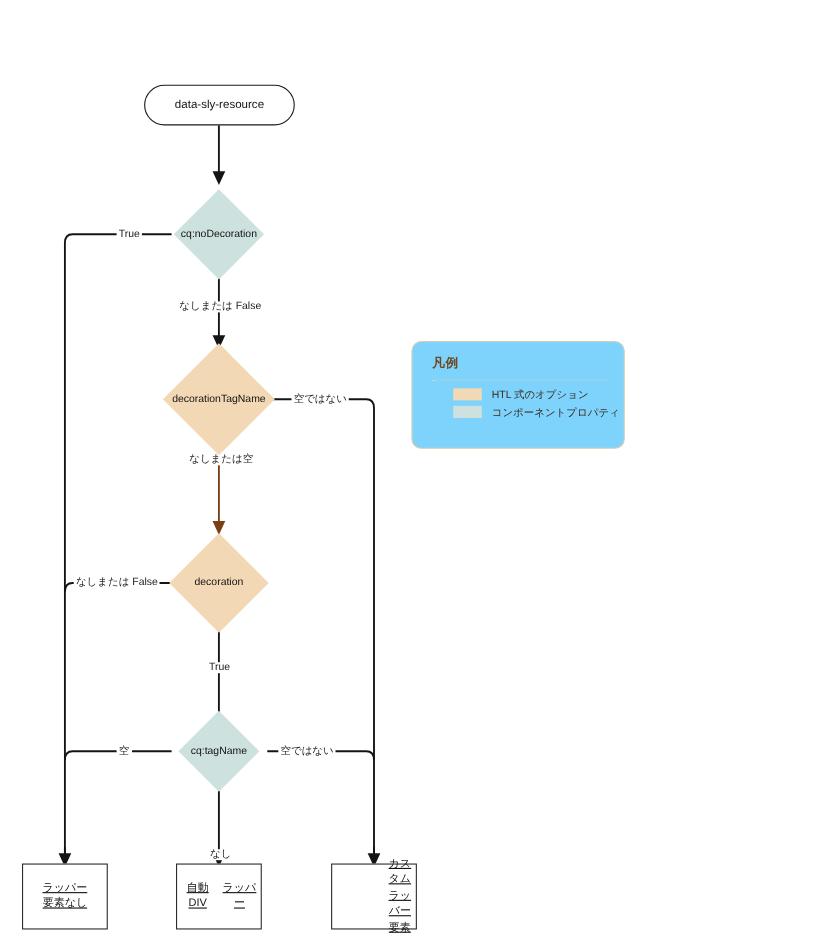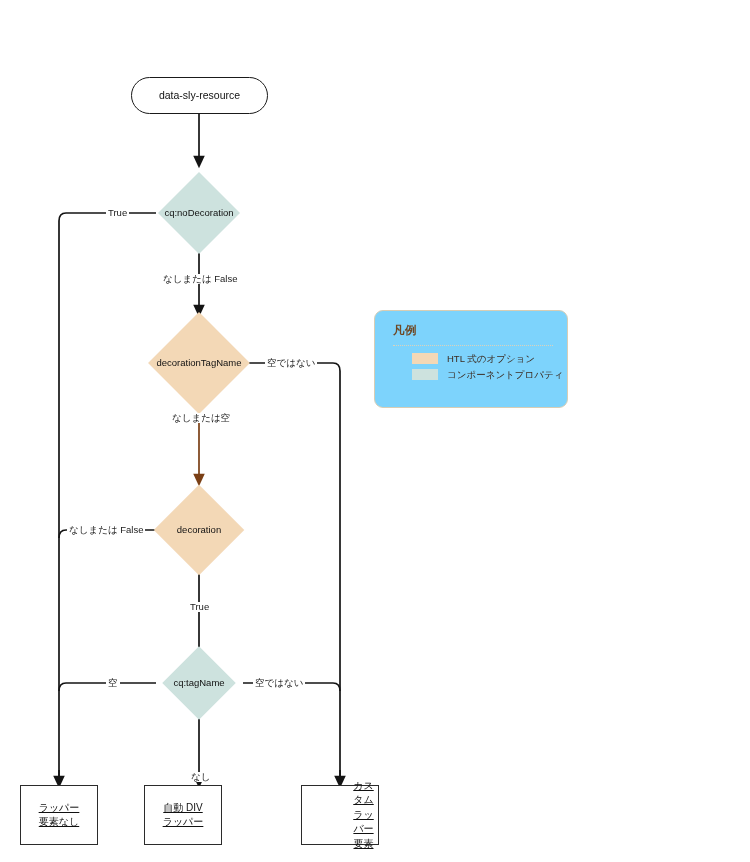--- a/index.html
+++ b/index.html
@@ -108,21 +108,21 @@
   <div class="node diamond teal" style="left:173px;top:657px;width:52px;height:52px;">
     <span class="dshape" style="background: rgb(205, 226, 222);"></span>
     <span class="dlabel">cq:tagName</span>
   </div>
 
   <div class="node resultbox" style="left:20px;top:785px;width:78px;height:60px;flex-direction:column;">
     <span>ラッパー</span>
     <span>要素なし</span>
   </div>
 
-  <div class="node resultbox" style="left:144px;top:785px;width:78px;height:60px;flex-direction:column;">
+  <div class="node resultbox" style="left:160px;top:785px;width:78px;height:60px;flex-direction:row;">
     <span>自動 DIV</span>
     <span>ラッパー</span>
   </div>
 
   <div class="node resultbox" style="left:301px;top:785px;width:78px;height:60px;flex-direction:column;padding-left:47px;">
     <span>カスタムラッ</span>
     <span>バー要素</span>
   </div>
 
   <div class="elabel" style="left:106px;top:208px;">True</div>

